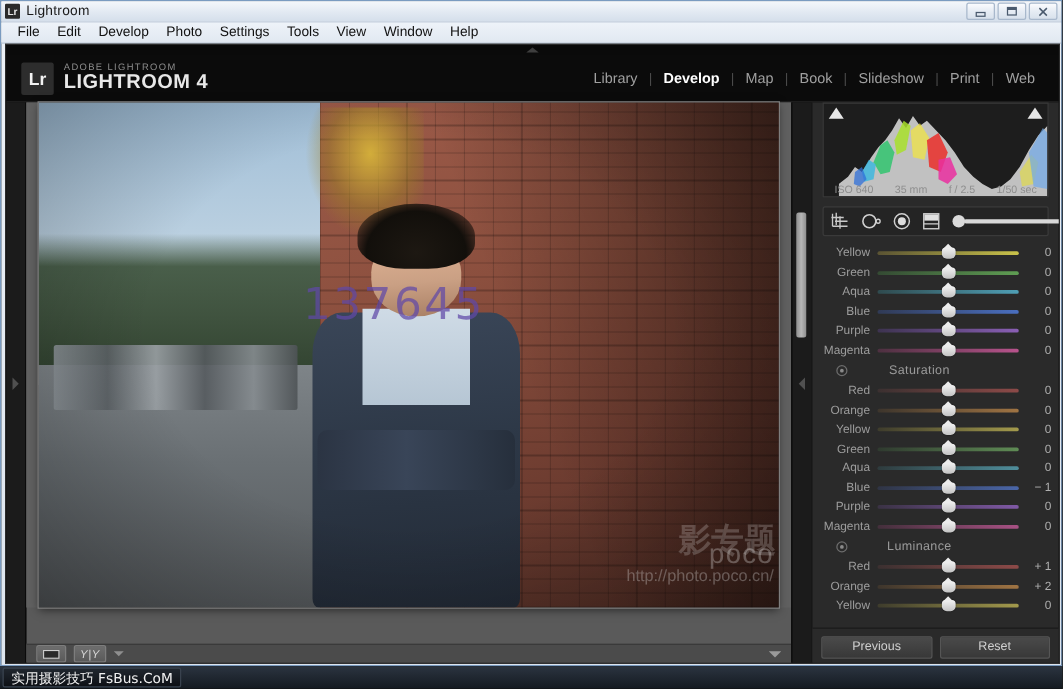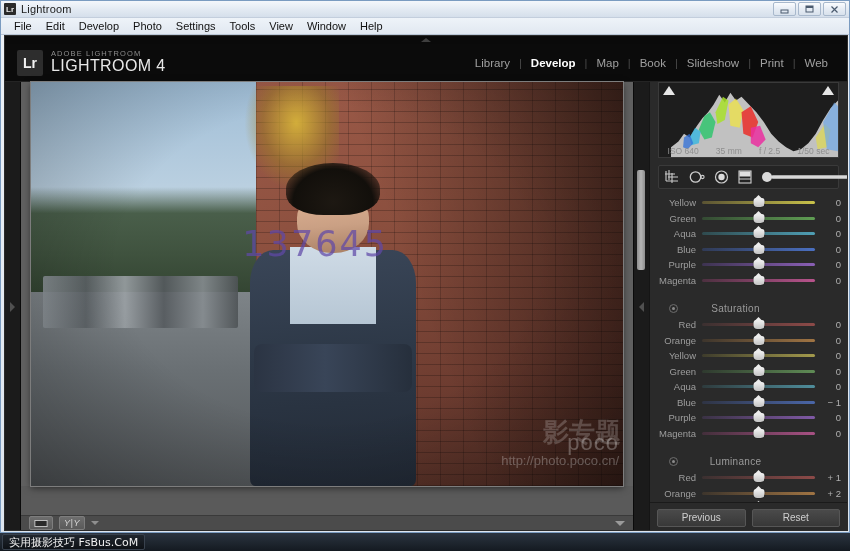--- a/index.html
+++ b/index.html
@@ -77,21 +77,21 @@
   }
   .brand { display: flex; align-items: center; gap: 8px; }
   .brand-badge {
     width: 26px; height: 26px; background: #2d2d2d;
     color: #f2f2f2; font-size: 14px; font-weight: bold;
     display: flex; align-items: center; justify-content: center;
     border-radius: 2px; font-family: "Liberation Sans", sans-serif;
   }
   .brand-txt { line-height: 1.05; }
   .brand-sub { font-size: 7.5px; color: #8d8d8d; letter-spacing: 1.1px; }
-  .brand-main { font-size: 16px; color: #e8e8e8; letter-spacing: .4px; font-weight: 400; }
+  .brand-main { font-size: 16px; color: #e8e8e8; letter-spacing: .4px; font-weight: 700; }
 
   .modules { display: flex; align-items: center; gap: 0; }
   .module {
     font-size: 11.5px; color: #a0a0a0; padding: 0 9px;
     cursor: pointer; white-space: nowrap;
   }
   .module.active { color: #ffffff; font-weight: bold; }
   .module-sep { color: #4a4a4a; font-size: 11px; }
 
   .lr-body {
@@ -264,21 +264,21 @@
   .toolstrip {
     margin: 7px 8px 0; height: 24px; background: #242424;
     border: 1px solid #3a3a3a; border-radius: 2px;
     display: flex; align-items: center; padding: 0 6px; gap: 9px;
   }
   .ts-ico { display:flex; align-items:center; justify-content:center; }
 
   .hsl-area { margin-top: 6px; }
   .hsl-section-title {
     display:flex; align-items:center; height: 17px; padding-left: 19px;
-    font-size: 10px; color: #9a9a9a; margin-top: 12px;
+    font-size: 10px; color: #9a9a9a;
   }
   .sw-circle {
     width: 9px; height: 9px; border: 1px solid #6d6d6d; border-radius: 50%;
     margin-right: 4px; background: #2a2a2a; position: relative;
   }
   .sw-circle::after { content:""; position:absolute; left:2px; top:2px; width:3px; height:3px; background:#8a8a8a; border-radius:50%; }
   .hsl-title-txt { flex: 1; text-align: center; padding-right: 58px; letter-spacing:.3px; }
 
   .slider-row {
     display: flex; align-items: center; height: 15.5px; padding: 0 6px 0 4px;

